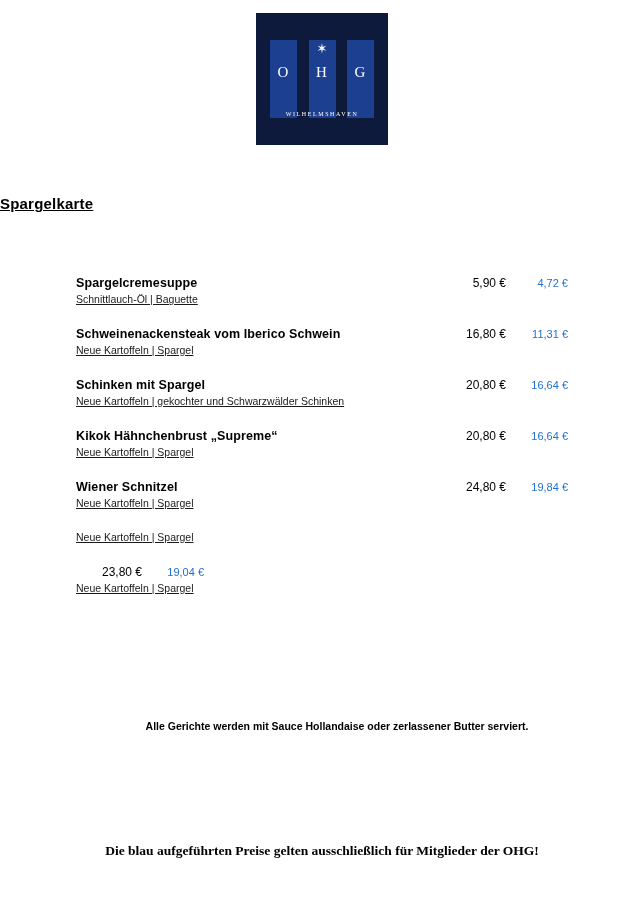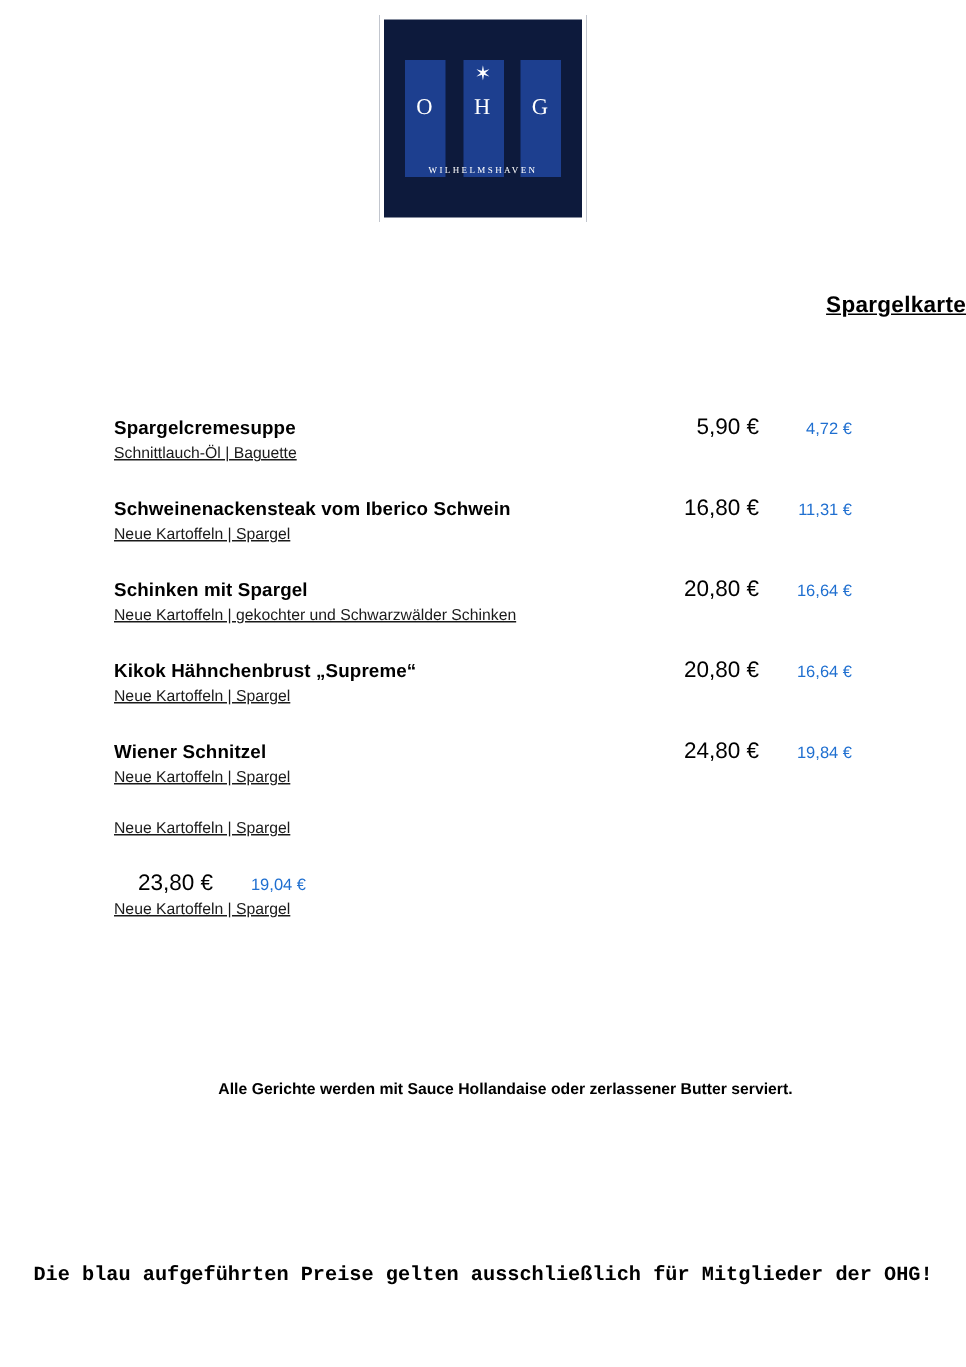--- a/index.html
+++ b/index.html
@@ -82,27 +82,26 @@
     width: 104px;
     text-align: center;
     color: #ffffff;
     font-family: "Liberation Serif", serif;
     font-size: 6px;
     letter-spacing: 1.6px;
   }
 
   
   .doc-title {
-    text-align: right;
+    text-align: left;
     font-size: 15px;
     font-weight: bold;
     text-decoration: underline;
     margin-top: 47px;
     letter-spacing: 0.2px;
-    margin-left: 42px;
   }
 
   
   .menu {
     margin: 64px 0 0 0;
     padding: 0 76px 0 76px;
   }
   .item {
     margin-bottom: 22px;
     position: relative;
@@ -113,21 +112,21 @@
   }
   .item-name {
     font-size: 12.5px;
     font-weight: bold;
     flex: 1 1 auto;
     letter-spacing: 0.1px;
   }
   .price-regular {
     width: 66px;
     text-align: right;
-    font-size: 15px;
+    font-size: 12px;
     color: #000000;
     flex: 0 0 auto;
   }
   .price-member {
     width: 62px;
     text-align: right;
     font-size: 11px;
     color: #1f6fd0;
     flex: 0 0 auto;
   }
@@ -147,21 +146,21 @@
     text-align: center;
     font-size: 10.5px;
     font-weight: bold;
   }
   .note-members {
     position: absolute;
     top: 843px;
     left: 0;
     width: 100%;
     text-align: center;
-    font-family: Liberation Mono, monospace;
+    font-family: Liberation Serif, serif;
     font-size: 13.5px;
     font-weight: bold;
   }
 </style>
 </head>
 <body>
 
 <div class="logo-wrap">
   <div class="logo">
     <div class="logo-inner">

